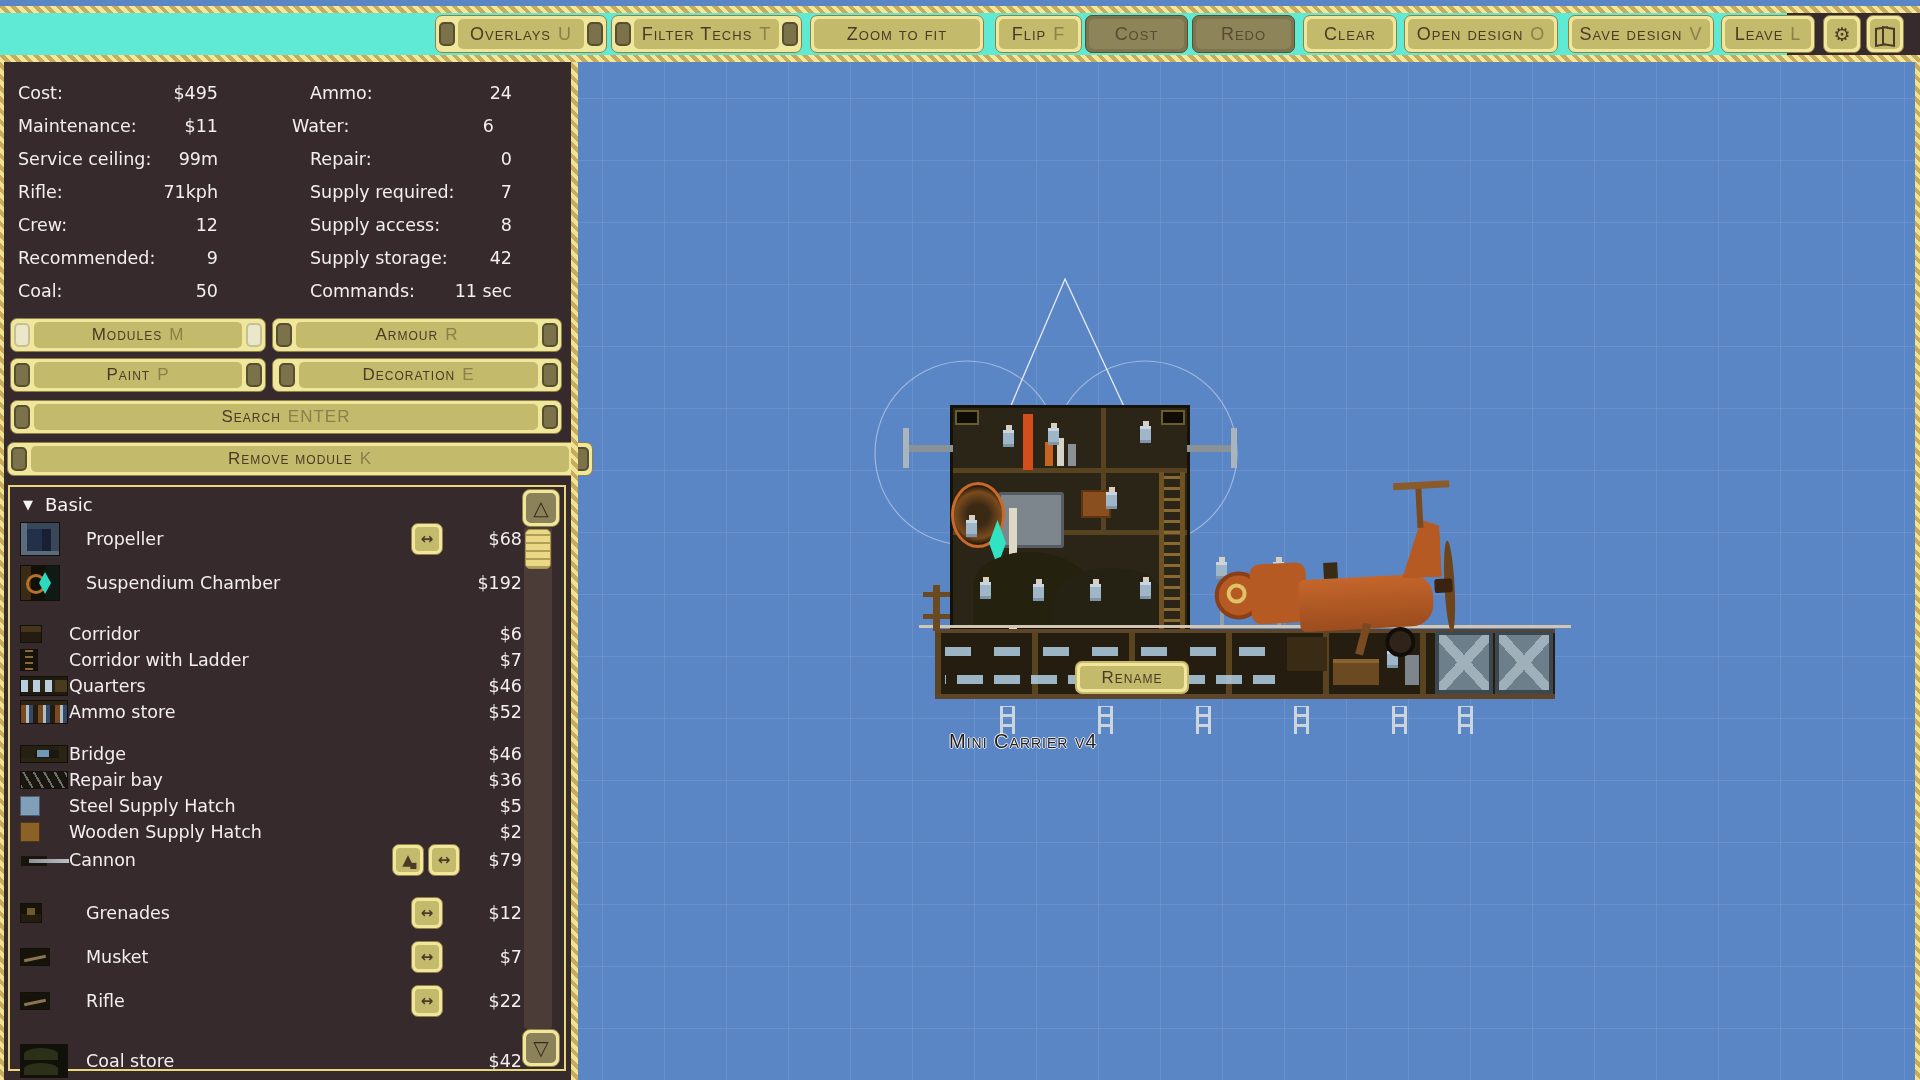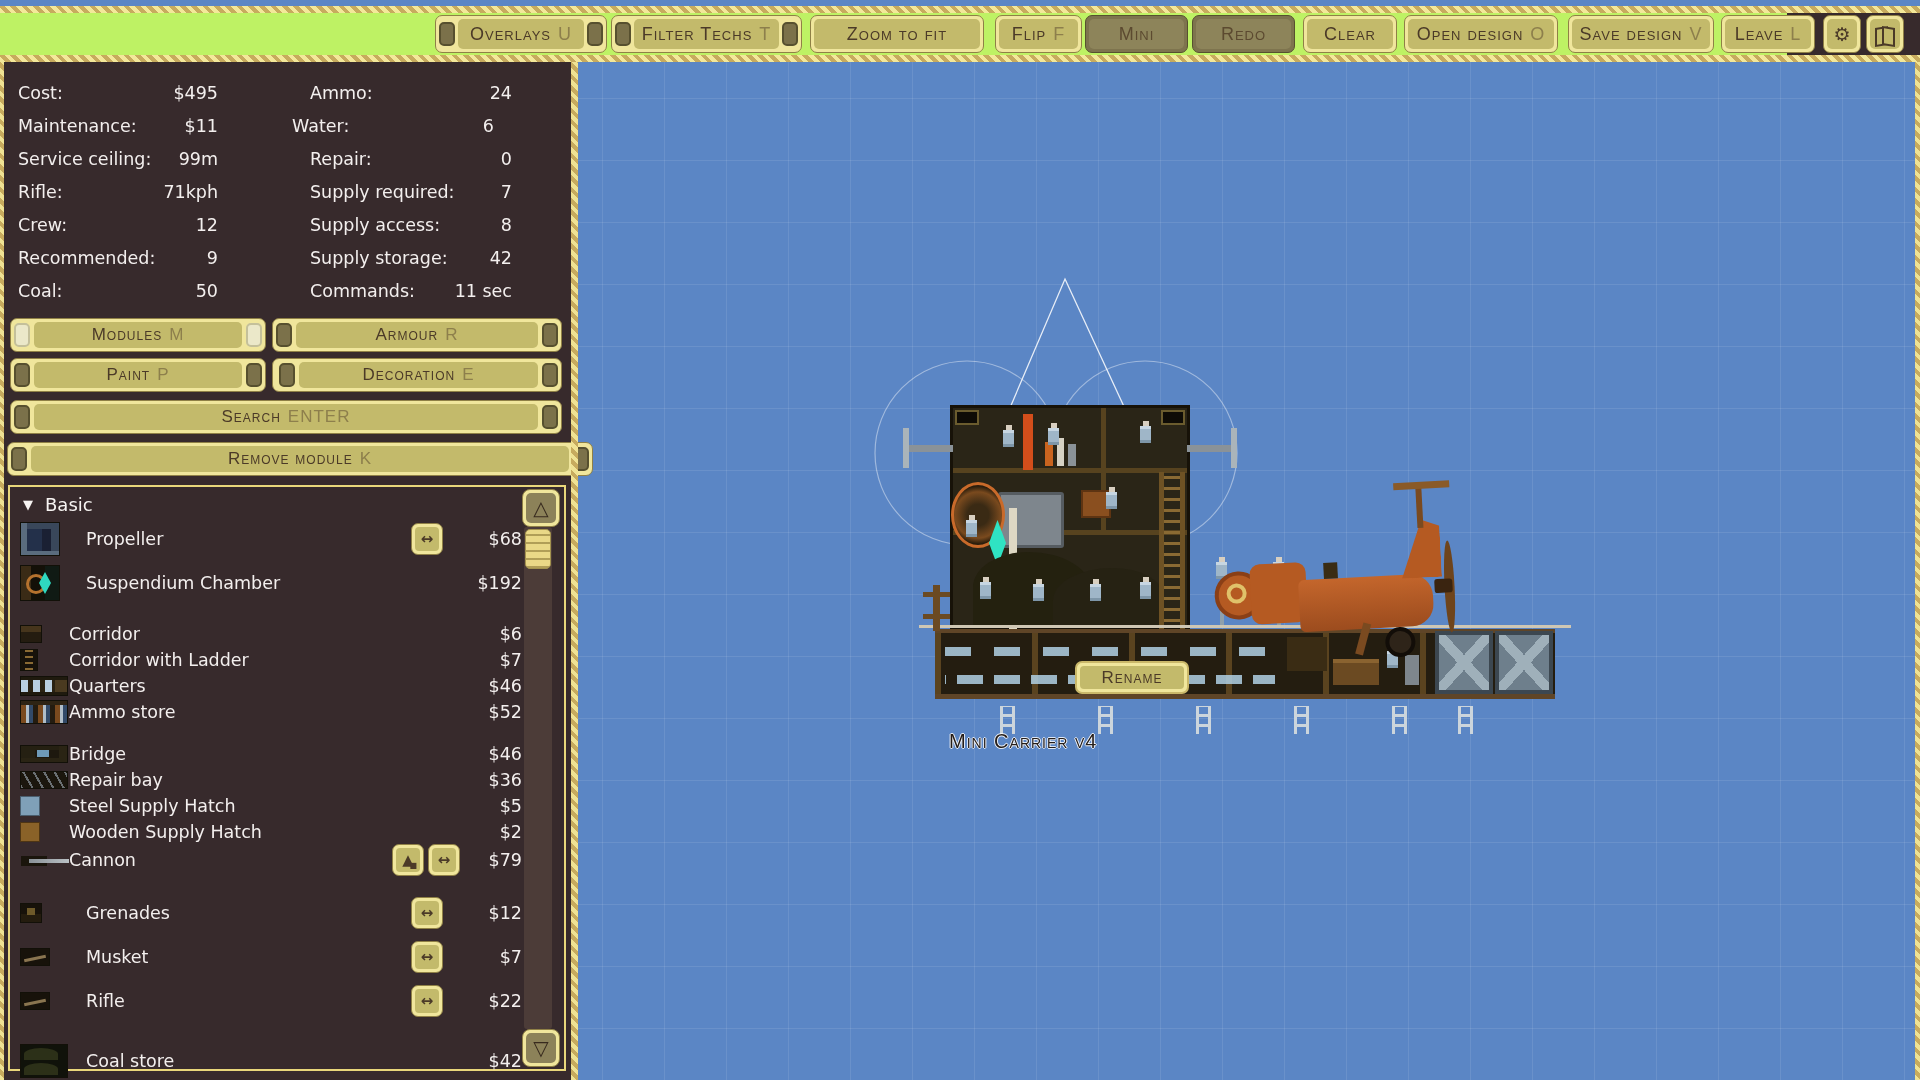--- a/index.html
+++ b/index.html
@@ -17,21 +17,21 @@
   .edge-r { position:absolute; right:0; top:62px; width:5px; height:1018px;
     background:repeating-linear-gradient(45deg,#efe293 0 4px,#c7ab5e 4px 8px); z-index:40; }
   .edge-l { position:absolute; left:0; top:62px; width:4px; height:1018px;
     background:repeating-linear-gradient(45deg,#efe293 0 4px,#c7ab5e 4px 8px); z-index:40; }
 
   
   .topstrip { position:absolute; left:0; top:0; width:1920px; height:6px; background:#5b86c5; }
   .stripe { position:absolute; left:0; width:1920px; height:7px;
     background:repeating-linear-gradient(45deg,#f3e89a 0 4px,#c7ab5e 4px 8px); z-index:50; }
   .stripe.a { top:6px; } .stripe.b { top:55px; }
-  .toolbar { position:absolute; left:0; top:13px; width:1787px; height:42px; background:#bef264; z-index:45; }
+  .toolbar { position:absolute; left:0; top:13px; width:1787px; height:42px; background:#5eead4; z-index:45; }
 
   
   .deco { font-family:"Liberation Sans", sans-serif; font-variant:small-caps;
           letter-spacing:1px; color:#4b3a28; }
 
   .tb-btn { position:absolute; top:2px; height:38px; background:#f0e69c; border-radius:7px;
     border:1px solid #8f8046; display:flex; align-items:center; padding:3px; gap:3px; }
   .tb-btn .plate { flex:1; height:30px; background:#c3ba6b; border-radius:5px;
     display:flex; align-items:center; justify-content:center; gap:7px; font-size:18px; }
   .tb-btn .plate .lbl { white-space:nowrap; }
@@ -295,21 +295,21 @@
         </span>
       </div>
       <div class="tb-btn btn-flip">
         <span class="plate deco">
           <span class="lbl">Flip</span>
           <span class="key">F</span>
         </span>
       </div>
       <div class="tb-btn btn-undo disabled">
         <span class="plate deco">
-          <span class="lbl">Mini</span>
+          <span class="lbl">Cost</span>
         </span>
       </div>
       <div class="tb-btn btn-redo disabled">
         <span class="plate deco">
           <span class="lbl">Redo</span>
         </span>
       </div>
       <div class="tb-btn btn-clear">
         <span class="plate deco">
           <span class="lbl">Clear</span>

